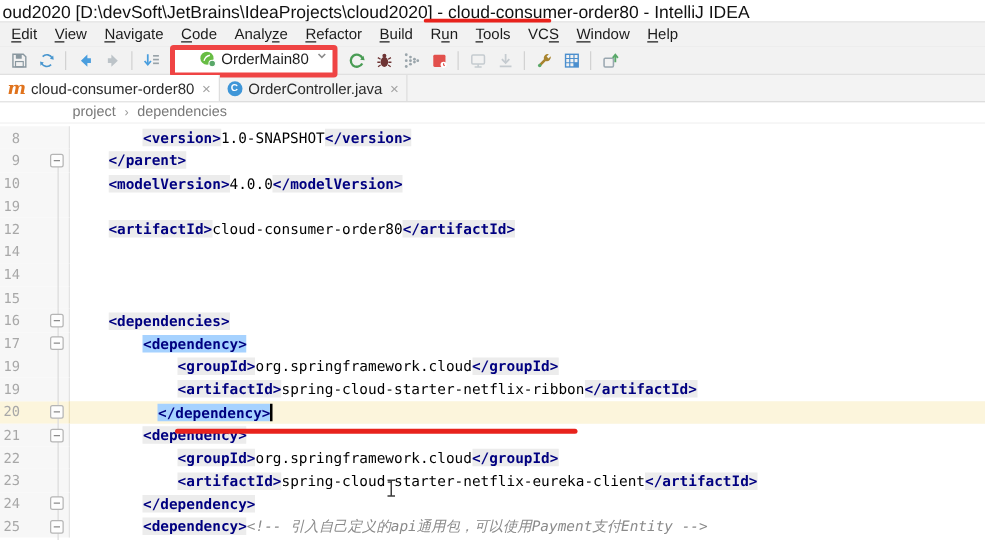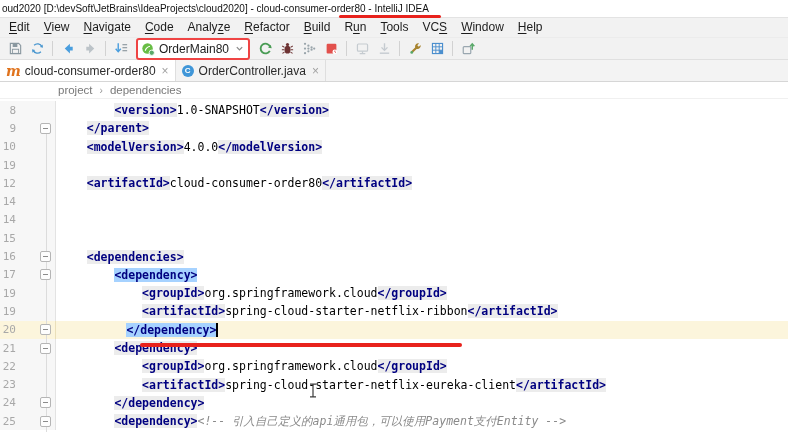--- a/index.html
+++ b/index.html
@@ -1,37 +1,37 @@
 <!DOCTYPE html>
 <html><head>
 <meta charset="utf-8">
 <style>
   html,body{margin:0;padding:0;background:#ddd;}
   .window{position:relative;width:788px;height:432px;background:#fff;overflow:hidden;
           font-family:"Liberation Sans",sans-serif;-webkit-font-smoothing:antialiased;}
 
   
   .titlebar{height:17px;background:#fff;display:flex;align-items:center;
-            font-size:10px;color:#111;padding-left:2px;white-space:nowrap;overflow:hidden;}
+            font-size:14px;color:#111;padding-left:2px;white-space:nowrap;overflow:hidden;}
   .title-underline{position:absolute;left:339px;top:15px;width:102px;height:3px;
                    background:#e8221c;border-radius:2px;z-index:30;}
 
   
   .menubar{height:21px;background:#f2f2f2;border-top:1px solid #e3e3e3;border-bottom:1px solid #ececec;
            display:flex;align-items:center;font-size:12px;color:#1c1c1c;padding-left:2px;box-sizing:border-box;}
   .menu-item{padding:0 7px;line-height:19px;cursor:default;text-align:center;}
   .menu-item u{text-decoration:underline;text-underline-offset:2px;}
 
   
   .toolbar{height:22px;background:#f2f2f2;display:flex;align-items:center;padding-left:4px;
            border-bottom:1px solid #e0e0e0;box-sizing:border-box;}
   .tbtn{width:22px;height:20px;display:flex;align-items:center;justify-content:center;flex:none;}
   .tsep{width:1px;height:15px;background:#d2d2d2;margin:0 4px;flex:none;}
-  .combo{height:18px;background:#fff;border:2px solid #ef4444;border-radius:3px;display:flex;
-         align-items:center;padding:0 4px 0 3px;margin:0 4px;font-size:12px;color:#1c1c1c;flex:none;}
+  .combo{height:18px;background:#fff;border:4px solid #ef4444;border-radius:3px;display:flex;
+         align-items:flex-start;padding:0 4px 0 19px;margin:0 4px;font-size:12px;color:#1c1c1c;flex:none;}
   .combo .lbl{margin:0 6px 0 4px;}
 
   
   .tabbar{height:22px;background:#f3f3f3;display:flex;align-items:stretch;border-bottom:1px solid #d6d6d6;box-sizing:border-box;}
   .tab{display:flex;align-items:center;padding:0 6px;font-size:12px;color:#2b2b2b;
        border-right:1px solid #dedede;white-space:nowrap;}
   .tab.active{background:#fff;}
   .tab .mico{font-family:"DejaVu Serif",serif;font-style:italic;font-weight:bold;
              color:#e0731d;font-size:14px;margin-right:4px;line-height:12px;}
   .tab .jico{width:12px;height:12px;border-radius:50%;background:#3f96d8;color:#fff;font-size:8px;

